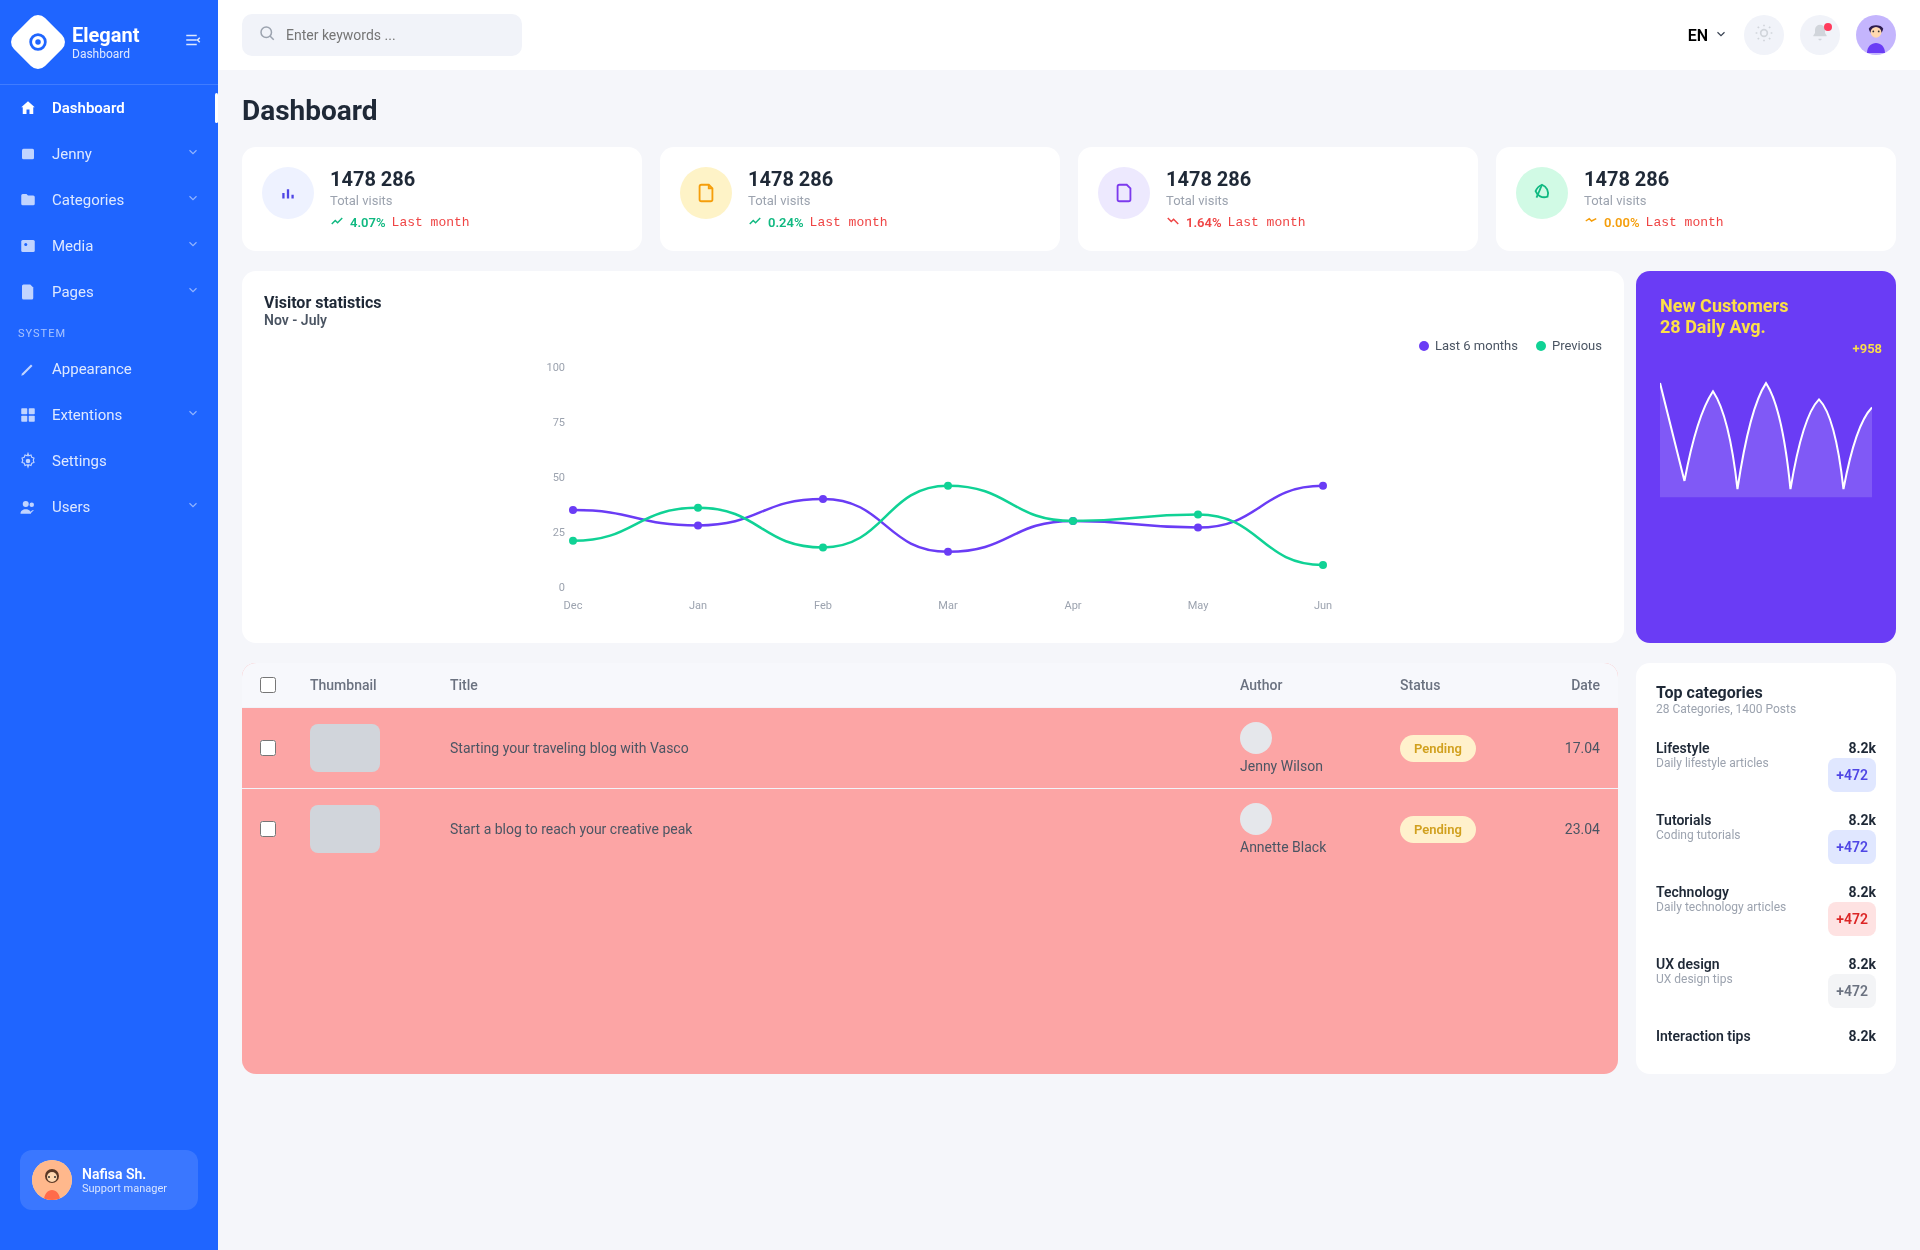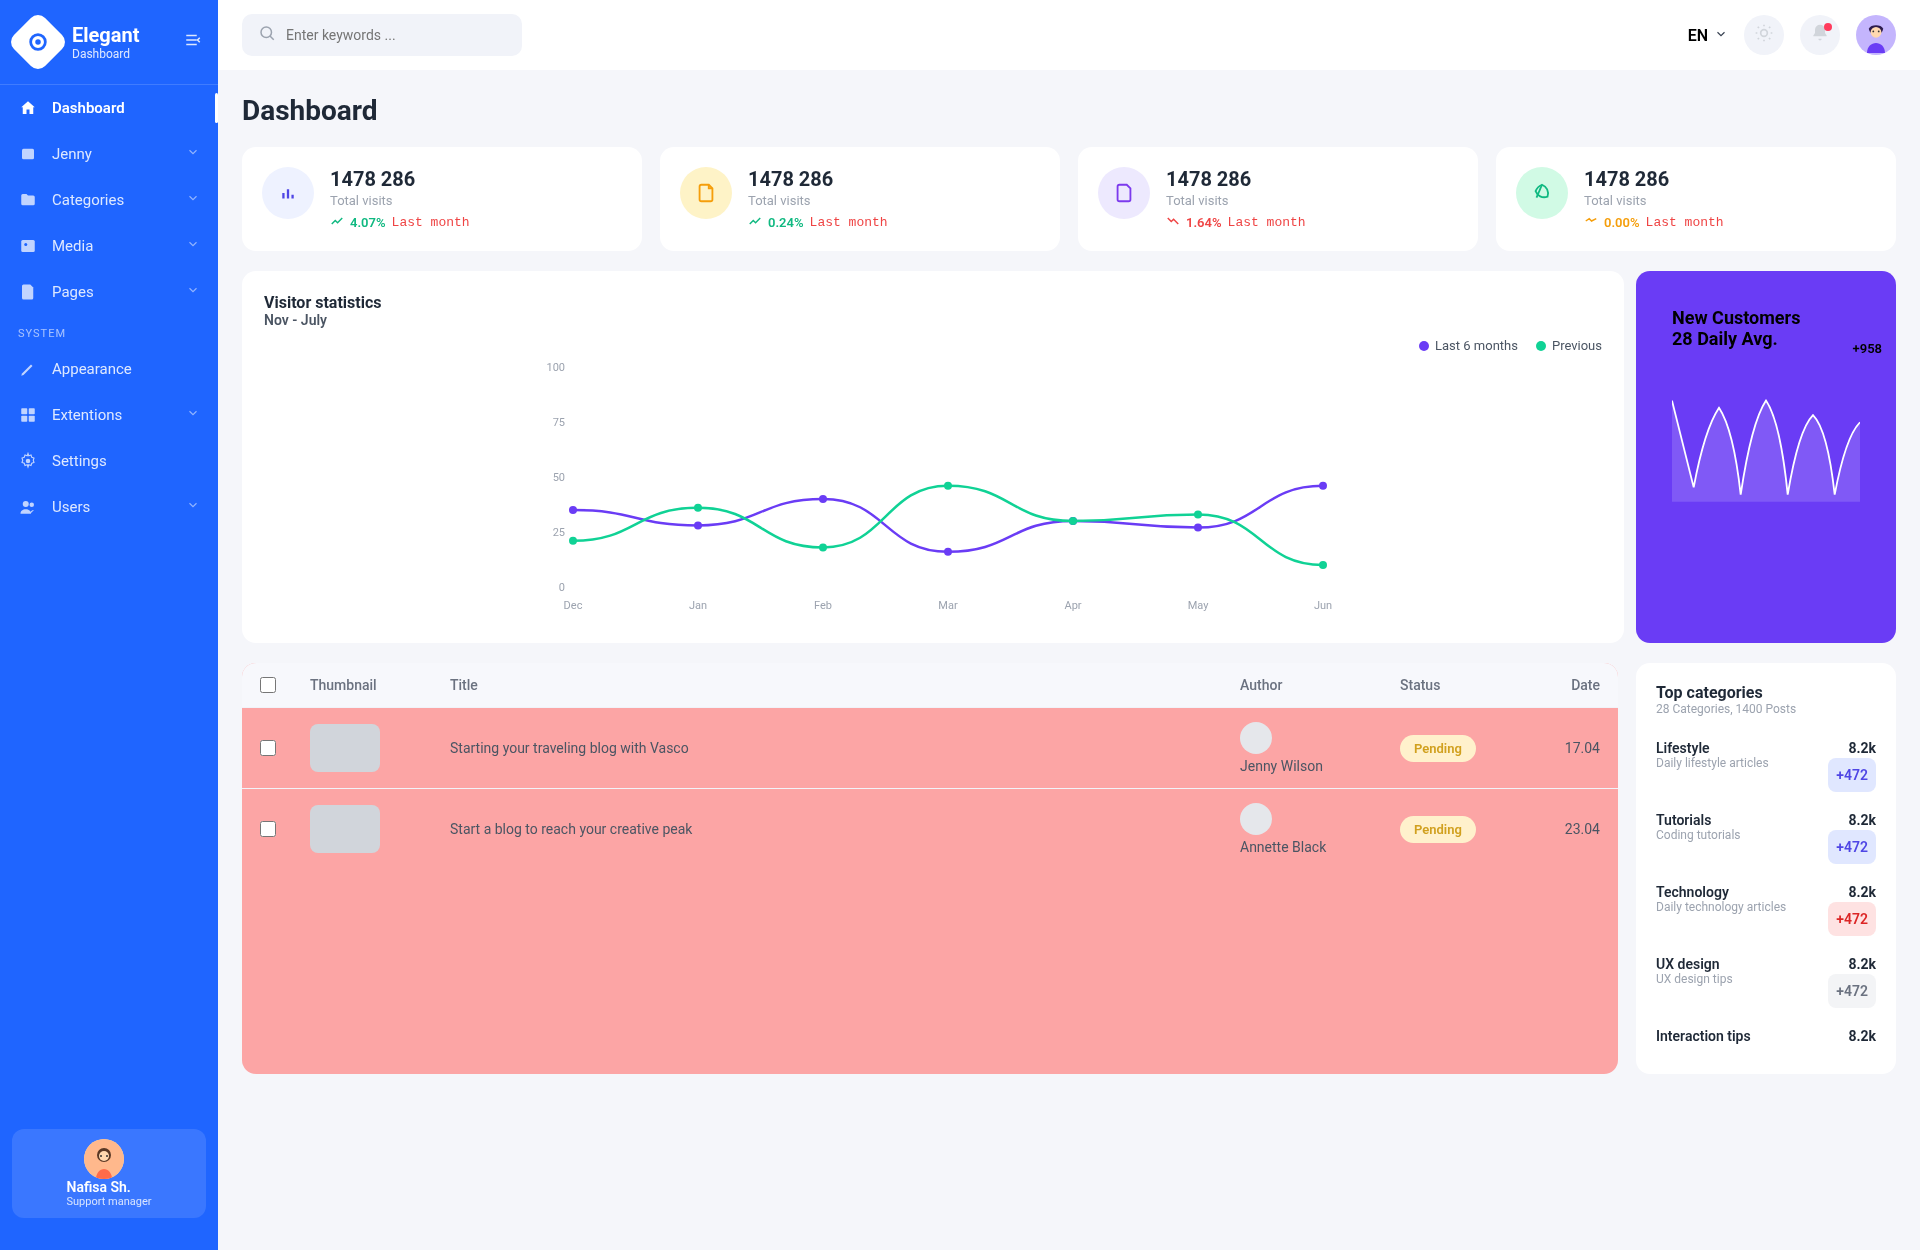--- a/index.html
+++ b/index.html
@@ -17,21 +17,21 @@
 .nav { flex: 1; overflow-y: auto; }
 .nav-item { display: flex; align-items: center; padding: 13px 18px; cursor: pointer; font-size: 15px; opacity: 0.85; position: relative; }
 .nav-item.active { opacity: 1; font-weight: 600; }
 .nav-item.active::after { content: ''; position: absolute; right: 0; top: 8px; bottom: 8px; width: 3px; background: #fff; border-radius: 2px; }
 .nav-item .icon { width: 20px; height: 20px; margin-right: 14px; display: flex; align-items: center; justify-content: center; }
 .nav-item .label { flex: 1; }
 .nav-item .chevron { opacity: 0.6; }
 .nav-item .badge { background: #ff3b5c; color: #fff; font-size: 11px; width: 18px; height: 18px; border-radius: 50%; display: flex; align-items: center; justify-content: center; }
 .nav-section { font-size: 11px; letter-spacing: 1px; opacity: 0.6; padding: 12px 18px 6px; }
 
-.user-card { margin: 12px; background: rgba(255,255,255,0.12); border-radius: 12px; padding: 10px 12px; display: flex; align-items: center; flex-direction: column; }
+.user-card { margin: 20px; background: rgba(255,255,255,0.12); border-radius: 12px; padding: 10px 12px; display: flex; align-items: center; }
 .avatar { width: 40px; height: 40px; border-radius: 50%; background: #ffd8a8; margin-right: 10px; display: flex; align-items: center; justify-content: center; overflow: hidden; }
 .user-name { font-size: 14px; font-weight: 600; }
 .user-role { font-size: 11px; opacity: 0.8; }
 
 .main { flex: 1; display: flex; flex-direction: column; overflow: hidden; }
 .topbar { background: #fff; padding: 14px 24px; display: flex; align-items: center; gap: 16px; }
 .search-box { background: #f1f3f9; border-radius: 10px; padding: 10px 16px; display: flex; align-items: center; width: 280px; }
 .search-box input { border: none; background: transparent; outline: none; font-size: 14px; margin-left: 10px; flex: 1; color: #6b7280; }
 .topbar-spacer { flex: 1; }
 .lang-sel { display: flex; align-items: center; gap: 6px; font-weight: 600; cursor: pointer; }
@@ -53,21 +53,21 @@
 .up { color: #10b981; } .down { color: #ef4444; } .flat { color: #f59e0b; }
 
 .row2 { display: grid; grid-template-columns: 1fr 260px; gap: 12px; margin-bottom: 20px; }
 .chart-card { background: #fff; border-radius: 14px; padding: 22px; }
 .chart-title { font-size: 16px; font-weight: 700; color: #1f2937; }
 .chart-sub { font-size: 14px; font-weight: 600; color: #4b5563; margin-bottom: 10px; }
 .legend { display: flex; justify-content: flex-end; gap: 18px; font-size: 13px; color: #4b5563; margin-bottom: 4px; }
 .legend-item { display: flex; align-items: center; gap: 6px; }
 .legend-dot { width: 10px; height: 10px; border-radius: 50%; }
 
-.newcust-card { background: #6a3cf5; border-radius: 14px; padding: 36px; color: #000000; position: relative; overflow: hidden; }
+.newcust-card { background: #6a3cf5; border-radius: 14px; padding: 24px; color: #fde047; position: relative; overflow: hidden; }
 .newcust-card .t1 { font-size: 18px; font-weight: 700; }
 .newcust-card .t2 { font-size: 18px; font-weight: 700; margin-bottom: 10px; }
 .newcust-card .tag { position: absolute; top: 70px; right: 14px; font-size: 13px; font-weight: 600; }
 
 .row3 { display: grid; grid-template-columns: 1fr 260px; gap: 18px; }
 .table-card { background: #fca5a5; border-radius: 14px; overflow: hidden; }
 .table-head, .table-row { display: grid; grid-template-columns: 40px 130px 1fr 150px 110px 80px; align-items: center; padding: 14px 18px; gap: 10px; }
 .table-head { background: #f7f8fc; color: #6b7280; font-size: 14px; font-weight: 500; }
 .table-row { border-top: 1px solid #f1f3f9; font-size: 14px; color: #4b5563; }
 .thumb { width: 70px; height: 48px; background: #d1d5db; border-radius: 8px; }

